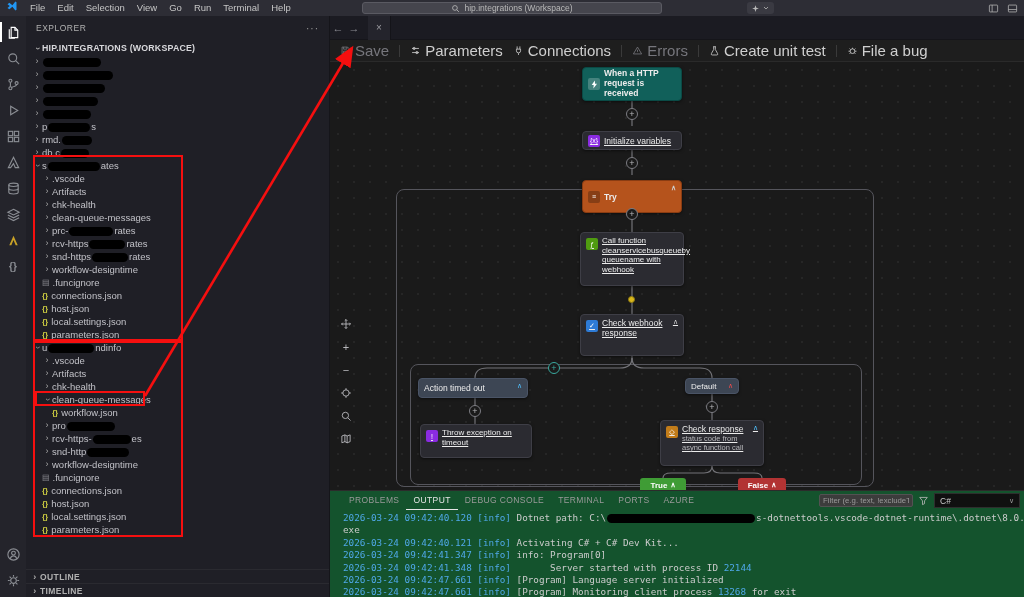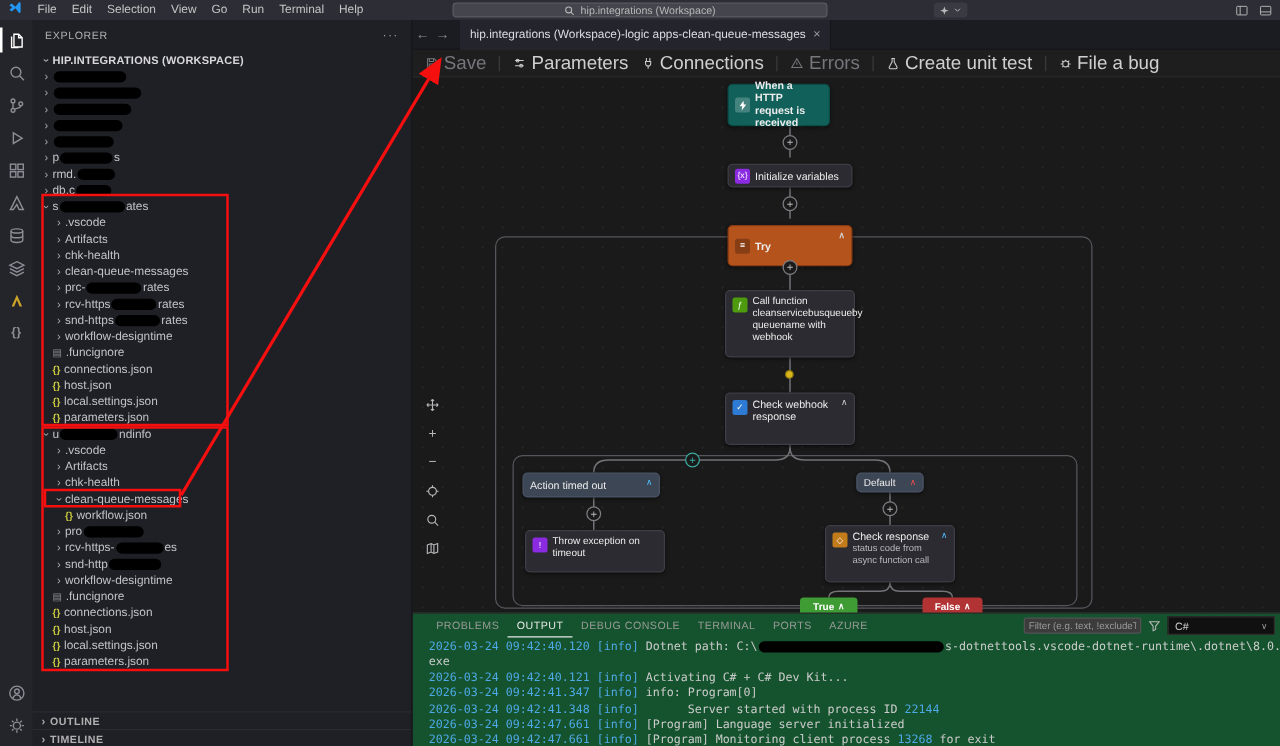--- a/index.html
+++ b/index.html
@@ -64,21 +64,21 @@
   
   #canvas { position:relative; height:428px; background:#1a1a1a;
     background-image:radial-gradient(circle, #262626 1px, transparent 1px); background-size:16px 16px; overflow:hidden; }
   #wires { position:absolute; left:0; top:0; z-index:1; }
   .scope-box { position:absolute; border:1px solid #55555c; border-radius:8px; z-index:0; }
   .node { position:absolute; z-index:2; border-radius:4px; display:flex; align-items:center; gap:4px;
     padding:3px 5px; font-size:8.5px; color:#ececec; box-shadow:0 1px 3px rgba(0,0,0,.5); cursor:pointer; }
   .node .nicon { flex:0 0 auto; width:12px; height:12px; border-radius:2px; display:flex; align-items:center;
     justify-content:center; font-size:7px; color:#fff; }
   .node .caret { margin-left:auto; font-size:7px; color:#cfcfcf; align-self:flex-start; }
-  .node-dark { background:#2b2b31; border:1px solid #3e3e46; }
+  .node-dark { background:#2b2b31; border:1px solid #3e3e46;text-decoration:underline; }
   #node-trigger { background:var(--trigger-teal); border:1px solid #0a4b46; font-weight:bold; }
   #node-try { background:var(--try-orange); border:1px solid #8a3c12; font-weight:bold; }
   .case-header { background:#3d4654; border:1px solid #4a5466; }
   .pill { position:absolute; z-index:2; border-radius:3px; color:#fff; font-size:8px; font-weight:bold;
     display:flex; align-items:center; justify-content:center; gap:3px; }
   .plus { position:absolute; z-index:2; width:12px; height:12px; border-radius:50%; background:#1a1a1a;
     border:1px solid #7c7c82; color:#b8b8bc; font-size:9px; line-height:10px; text-align:center; cursor:pointer; }
   .plus.teal { border-color:#3aa99f; color:#3aa99f; }
   #yellow-dot { position:absolute; z-index:2; width:7px; height:7px; border-radius:50%;
     background:#d9b71c; border:1px solid #8f7a10; }
@@ -405,21 +405,20 @@
       <span>TIMELINE</span>
     </div>
   </aside>
 
   <main id="editor">
 
     <div id="tabbar">
       <span class="nav-arrow">←</span>
       <span class="nav-arrow">→</span>
       <div id="tab-active">
-        <span>hip.integrations (Workspace)-logic apps-clean-queue-messages</span>
         <span class="close">×</span>
       </div>
     </div>
 
     <div id="toolbar">
       <span class="tool-item disabled">
         <svg class="icon" viewBox="0 0 16 16" width="11" height="11" fill="none" stroke="currentColor" stroke-width="1.2">
             <path d="M3 3h8l2 2v8H3z"></path>
             <path d="M5 3v3h5V3M5 13V9h6v4"></path>
           </svg>
@@ -478,21 +477,21 @@
           <path d="M145 336 L145 362"></path>
           <path d="M382 332 L382 358"></path>
           <path d="M382 404 Q382 411 374 411 L341 411 Q333 411 333 416"></path>
           <path d="M382 404 Q382 411 390 411 L424 411 Q432 411 432 416"></path>
         </g>
       </svg>
 
       <div class="scope-box" style="left:66px; top:127px; width:478px; height:298px;"></div>
       <div class="scope-box" style="left:80px; top:302px; width:452px; height:121px;"></div>
 
-      <div class="node" id="node-trigger" style="left:252px; top:5px; width:82px; height:34px;">
+      <div class="node" id="node-trigger" style="left:252px; top:5px; width:100px; height:34px;">
         <span class="nicon" style="background:rgba(255,255,255,.22);">
           <svg class="icon" viewBox="0 0 16 16" width="9" height="9">
               <path d="M8.5 1 3 9h3.6L6 15l6.5-8.5H9z" fill="#fff"></path>
             </svg>
         </span>
         <span style="line-height:1.15;">When a HTTP request is received</span>
       </div>
       <div class="plus" style="left:296px; top:46px;">+</div>
 
       <div class="node node-dark" style="left:252px; top:69px; width:100px; height:19px;">

